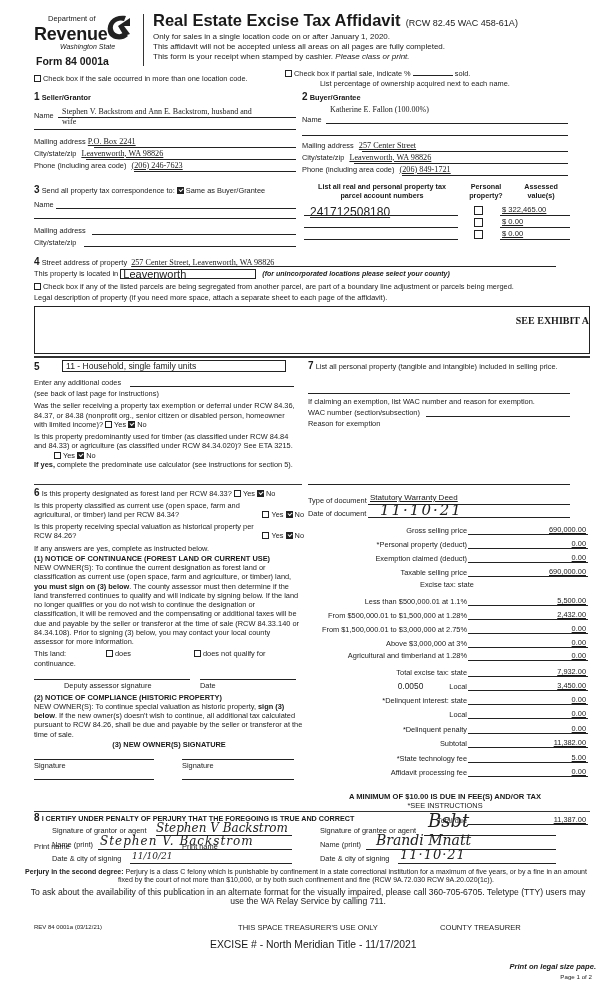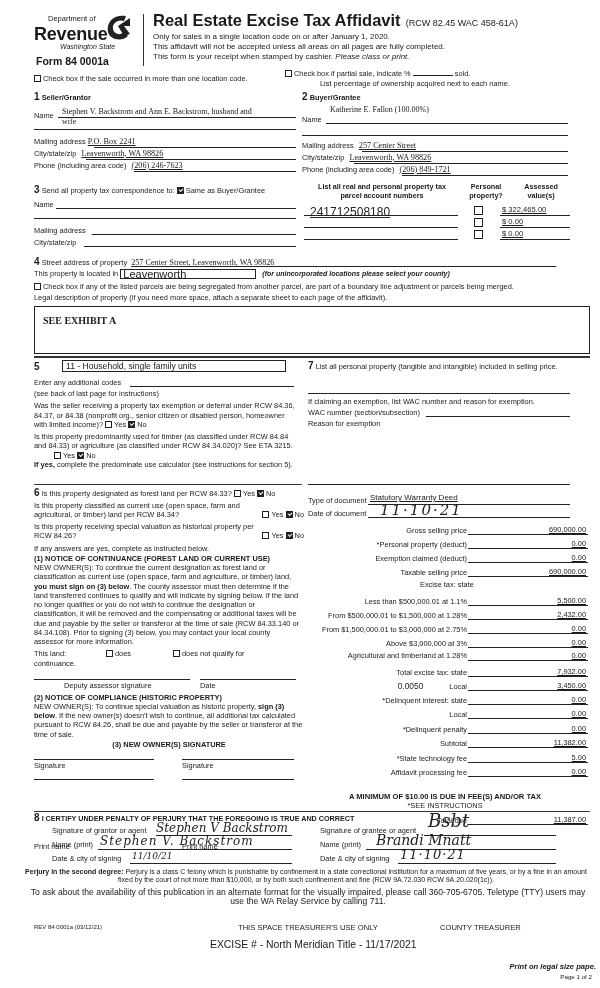--- a/index.html
+++ b/index.html
@@ -176,21 +176,21 @@
   <div style="position:relative;height:11px;margin-top:1px;">
     <span>This property is located in</span>
     <span style="display:inline-block;width:136px;height:10px;border:1px solid #222;font-size:11px;line-height:9px;padding-left:2px;vertical-align:-2px;">Leavenworth</span>
     <span class="bold italic" style="font-size:7px;margin-left:4px;">(for unincorporated locations please select your county)</span>
   </div>
   <div style="margin-top:2px;white-space:nowrap;">
     <span class="cb"></span><span>Check box if any of the listed parcels are being segregated from another parcel, are part of a boundary line adjustment or parcels being merged.</span>
   </div>
   <div style="margin-top:2px;">Legal description of property (if you need more space, attach a separate sheet to each page of the affidavit).</div>
 </div>
-<div class="abs" style="left:34px;top:306px;width:556px;height:48px;border:1px solid #222;">
+<div class="abs" style="left:34px;top:306px;width:556px;height:48px;border:1px solid #222;text-align:right;">
   <div class="serif bold" style="font-size:10px;margin:8px 0 0 8px;">SEE EXHIBIT A</div>
 </div>
 <div class="abs" style="left:34px;top:356px;width:556px;height:2px;background:#333;"></div>
 
 <div class="abs" style="left:34px;top:360px;width:268px;">
   <div style="position:relative;height:14px;">
     <span class="secnum abs" style="left:0;top:1px;">5</span>
     <span class="abs" style="left:28px;top:0;width:224px;height:12px;border:1px solid #222;font-size:8.6px;line-height:11px;padding-left:3px;">11 - Household, single family units</span>
   </div>
   <div style="position:relative;height:11px;margin-top:4px;">
@@ -246,21 +246,21 @@
   <div style="position:relative;padding-right:48px;margin-top:3px;">
     <span>Is this property receiving special valuation as historical property per RCW 84.26?</span>
     <span class="ynbox abs" style="right:0;bottom:0;"><span class="cb"></span><span>Yes</span> <span class="cb checked"></span><span>No</span></span>
   </div>
   <div style="margin-top:3px;">If any answers are yes, complete as instructed below.</div>
   <div class="bold" style="margin-top:1px;">(1) NOTICE OF CONTINUANCE (FOREST LAND OR CURRENT USE)</div>
   <div style="padding-right:4px;"><span>NEW OWNER(S): To continue the current designation as forest land or classification as current use (open space, farm and agriculture, or timber) land, </span><span class="bold">you must sign on (3) below</span><span>. The county assessor must then determine if the land transferred continues to qualify and will indicate by signing below. If the land no longer qualifies or you do not wish to continue the designation or classification, it will be removed and the compensating or additional taxes will be due and payable by the seller or transferor at the time of sale (RCW 84.33.140 or 84.34.108). Prior to signing (3) below, you may contact your local county assessor for more information.</span></div>
   <div style="position:relative;height:10px;margin-top:3px;">
     <span class="abs" style="left:0;">This land:</span>
     <span class="abs" style="left:72px;"><span class="cb"></span><span>does</span></span>
-    <span class="abs" style="left:139px;"><span class="cb"></span><span>does not qualify for</span></span>
+    <span class="abs" style="left:160px;"><span class="cb"></span><span>does not qualify for</span></span>
   </div>
   <div>continuance.</div>
   <div style="position:relative;height:24px;">
     <div class="abs line" style="left:0;top:10px;width:156px;"></div>
     <div class="abs line" style="left:166px;top:10px;width:96px;"></div>
     <span class="abs" style="left:0;top:12px;margin-left:30px;">Deputy assessor signature</span>
     <span class="abs" style="left:166px;top:12px;">Date</span>
   </div>
   <div class="bold">(2) NOTICE OF COMPLIANCE (HISTORIC PROPERTY)</div>
   <div><span>NEW OWNER(S): To continue special valuation as historic property, </span><span class="bold">sign (3) below</span><span>. If the new owner(s) doesn't wish to continue, all additional tax calculated pursuant to RCW 84.26, shall be due and payable by the seller or transferor at the time of sale.</span></div>

